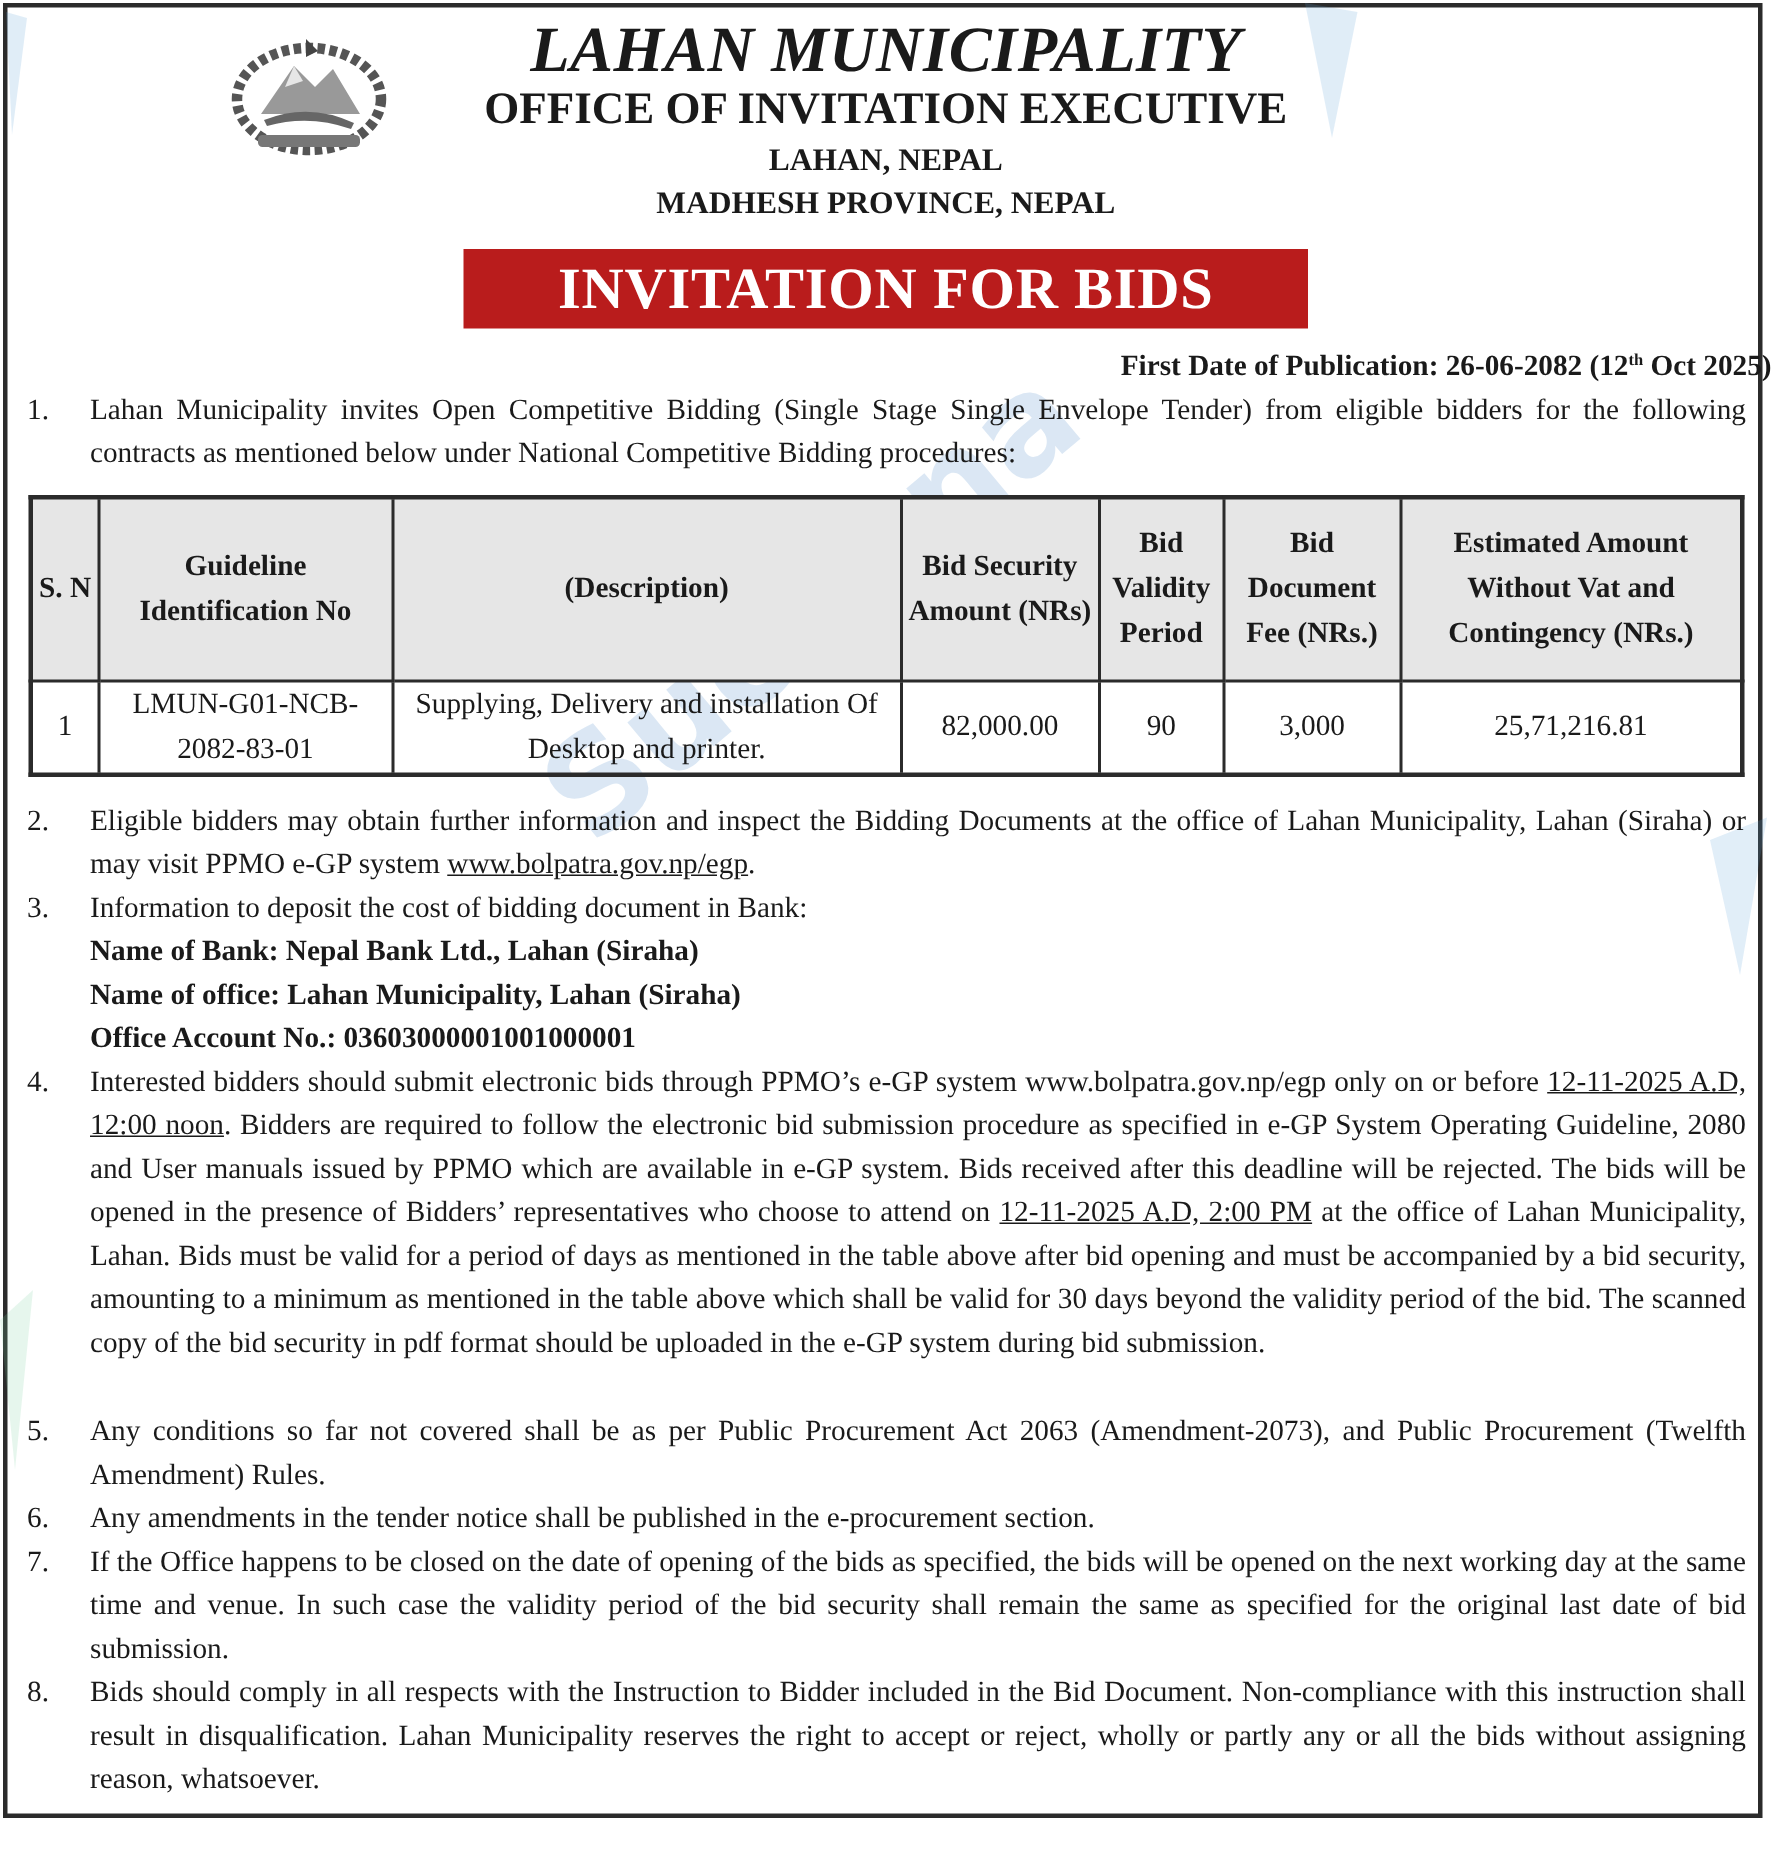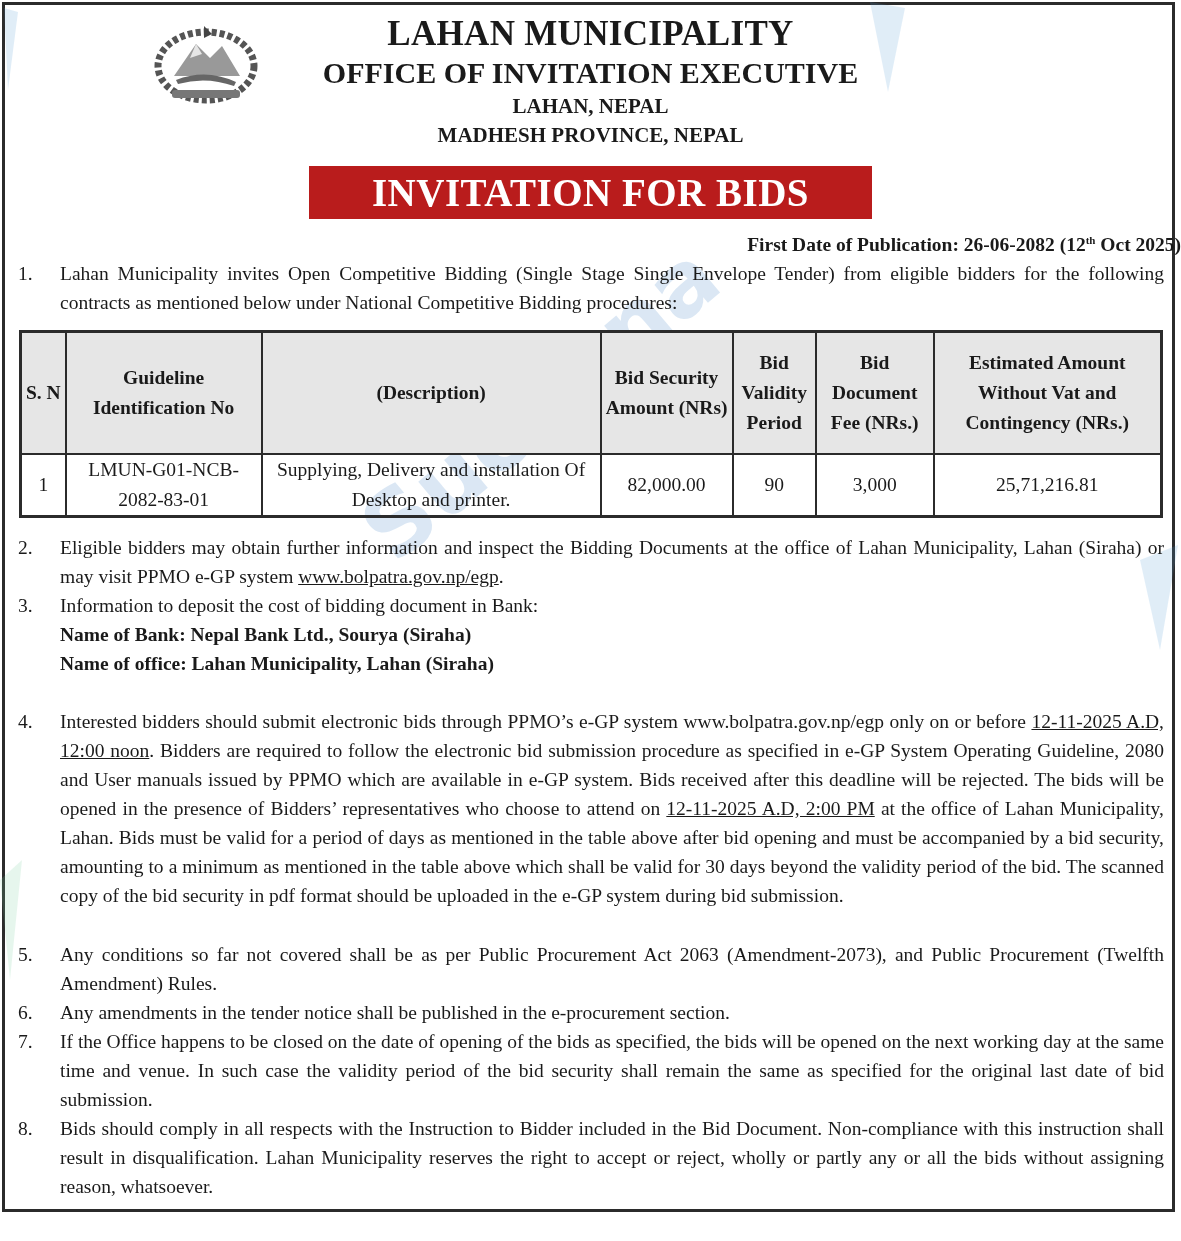--- a/index.html
+++ b/index.html
@@ -3,21 +3,21 @@
 <meta charset="utf-8">
 <style>
   html, body { margin: 0; padding: 0; background: #ffffff; }
   body { width: 1181px; height: 1241px; position: relative; overflow: hidden;
          font-family: "Liberation Serif", "DejaVu Serif", serif; color: #1a1a1a; }
   .frame { position: absolute; left: 2px; top: 2px; width: 1173px; height: 1210px;
            border: 3px solid #2b2b2b; box-sizing: border-box; background: #fff; }
   .watermark { position: absolute; pointer-events: none; opacity: 0.18; }
   .header { position: absolute; left: 0; top: 14px; width: 100%; text-align: center; }
   .emblem { position: absolute; left: 152px; top: 24px; width: 108px; height: 84px; }
-  .h1 { font-weight: bold; font-size: 35px; letter-spacing: 0.3px; line-height: 40px; margin-left: 0; }
+  .h1 { font-weight: bold; font-size: 43px; letter-spacing: 0.3px; line-height: 40px; margin-left: 0; font-style: italic; }
   .h2 { font-weight: bold; font-size: 30px; line-height: 38px; }
   .h3 { font-weight: bold; font-size: 21px; line-height: 29px; }
   .title-bar { position: absolute; left: 309px; top: 166px; width: 563px; height: 53px;
                background: #b91c1c; color: #fff; text-align: center;
                font-weight: bold; font-size: 39px; line-height: 53px; letter-spacing: 0.5px; }
   .pubdate { position: absolute; left: 0; width: 100%; top: 227px; text-align: right;
              font-weight: bold; font-size: 19.5px; line-height: 26px; }
   .pubdate sup { font-size: 11px; vertical-align: 7px; }
   .para { position: absolute; left: 18px; width: 1146px; font-size: 19.5px; line-height: 29px; }
   .para .num { position: absolute; left: 0; top: 0; }
@@ -100,22 +100,23 @@
 
 <div class="para" style="top:533px;">
   <span class="num">2.</span>
   <div class="txt"><span>Eligible bidders may obtain further information and inspect the Bidding Documents at the office of Lahan Municipality, Lahan (Siraha) or may visit PPMO e-GP system </span><span class="ul">www.bolpatra.gov.np/egp</span><span>.</span></div>
 </div>
 
 <div class="para" style="top:591px;">
   <span class="num">3.</span>
   <div class="txt">
     <div>Information to deposit the cost of bidding document in Bank:</div>
-    <div class="bold">Name of Bank: Nepal Bank Ltd., Sourya (Siraha)</div>
+    <div class="bold">Name of Bank: Nepal Bank Ltd., Lahan (Siraha)</div>
     <div class="bold">Name of office: Lahan Municipality, Lahan (Siraha)</div>
+    <div class="bold">Office Account No.: 03603000001001000001</div>
   </div>
 </div>
 
 <div class="para" style="top:707px;">
   <span class="num">4.</span>
   <div class="txt"><span>Interested bidders should submit electronic bids through PPMO’s e-GP system www.bolpatra.gov.np/egp only on or before </span><span class="ul">12-11-2025 A.D, 12:00 noon</span><span>. Bidders are required to follow the electronic bid submission procedure as specified in e-GP System Operating Guideline, 2080 and User manuals issued by PPMO which are available in e-GP system. Bids received after this deadline will be rejected. The bids will be opened in the presence of Bidders’ representatives who choose to attend on </span><span class="ul">12-11-2025 A.D, 2:00 PM</span><span> at the office of Lahan Municipality, Lahan. Bids must be valid for a period of days as mentioned in the table above after bid opening and must be accompanied by a bid security, amounting to a minimum as mentioned in the table above which shall be valid for 30 days beyond the validity period of the bid. The scanned copy of the bid security in pdf format should be uploaded in the e-GP system during bid submission.</span></div>
 </div>
 
 <div class="para" style="top:940px;">
   <span class="num">5.</span>

